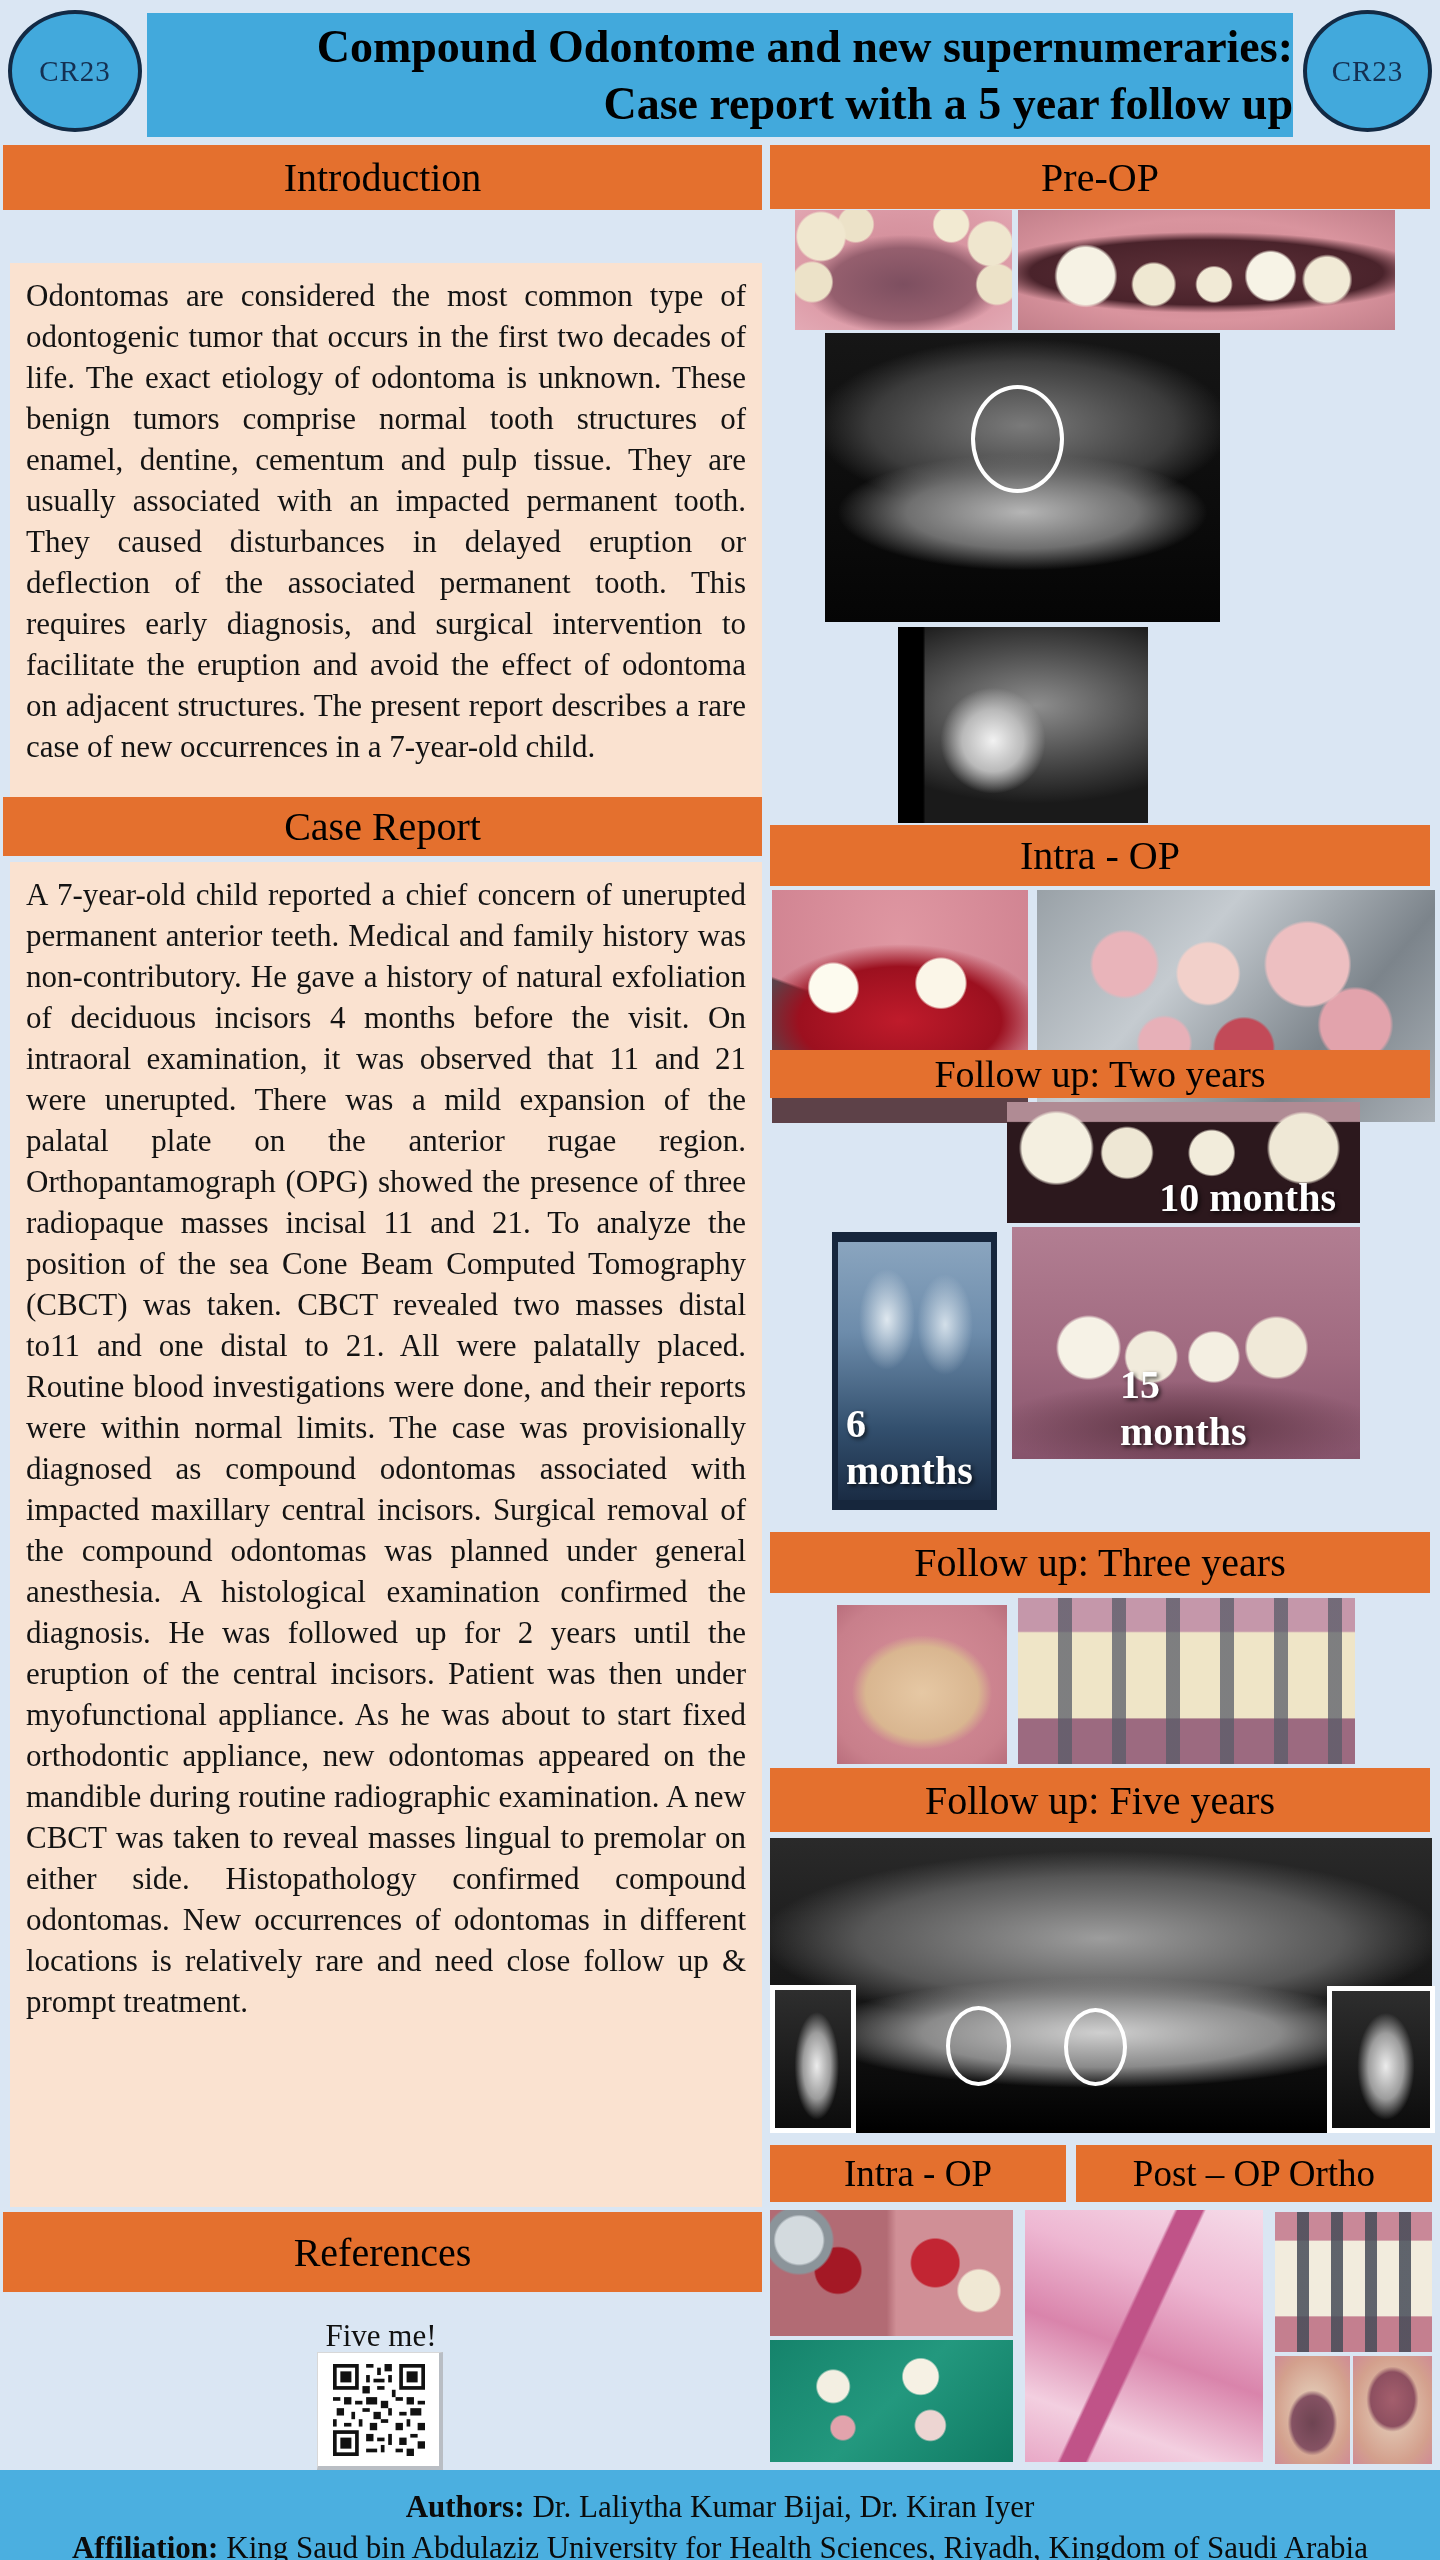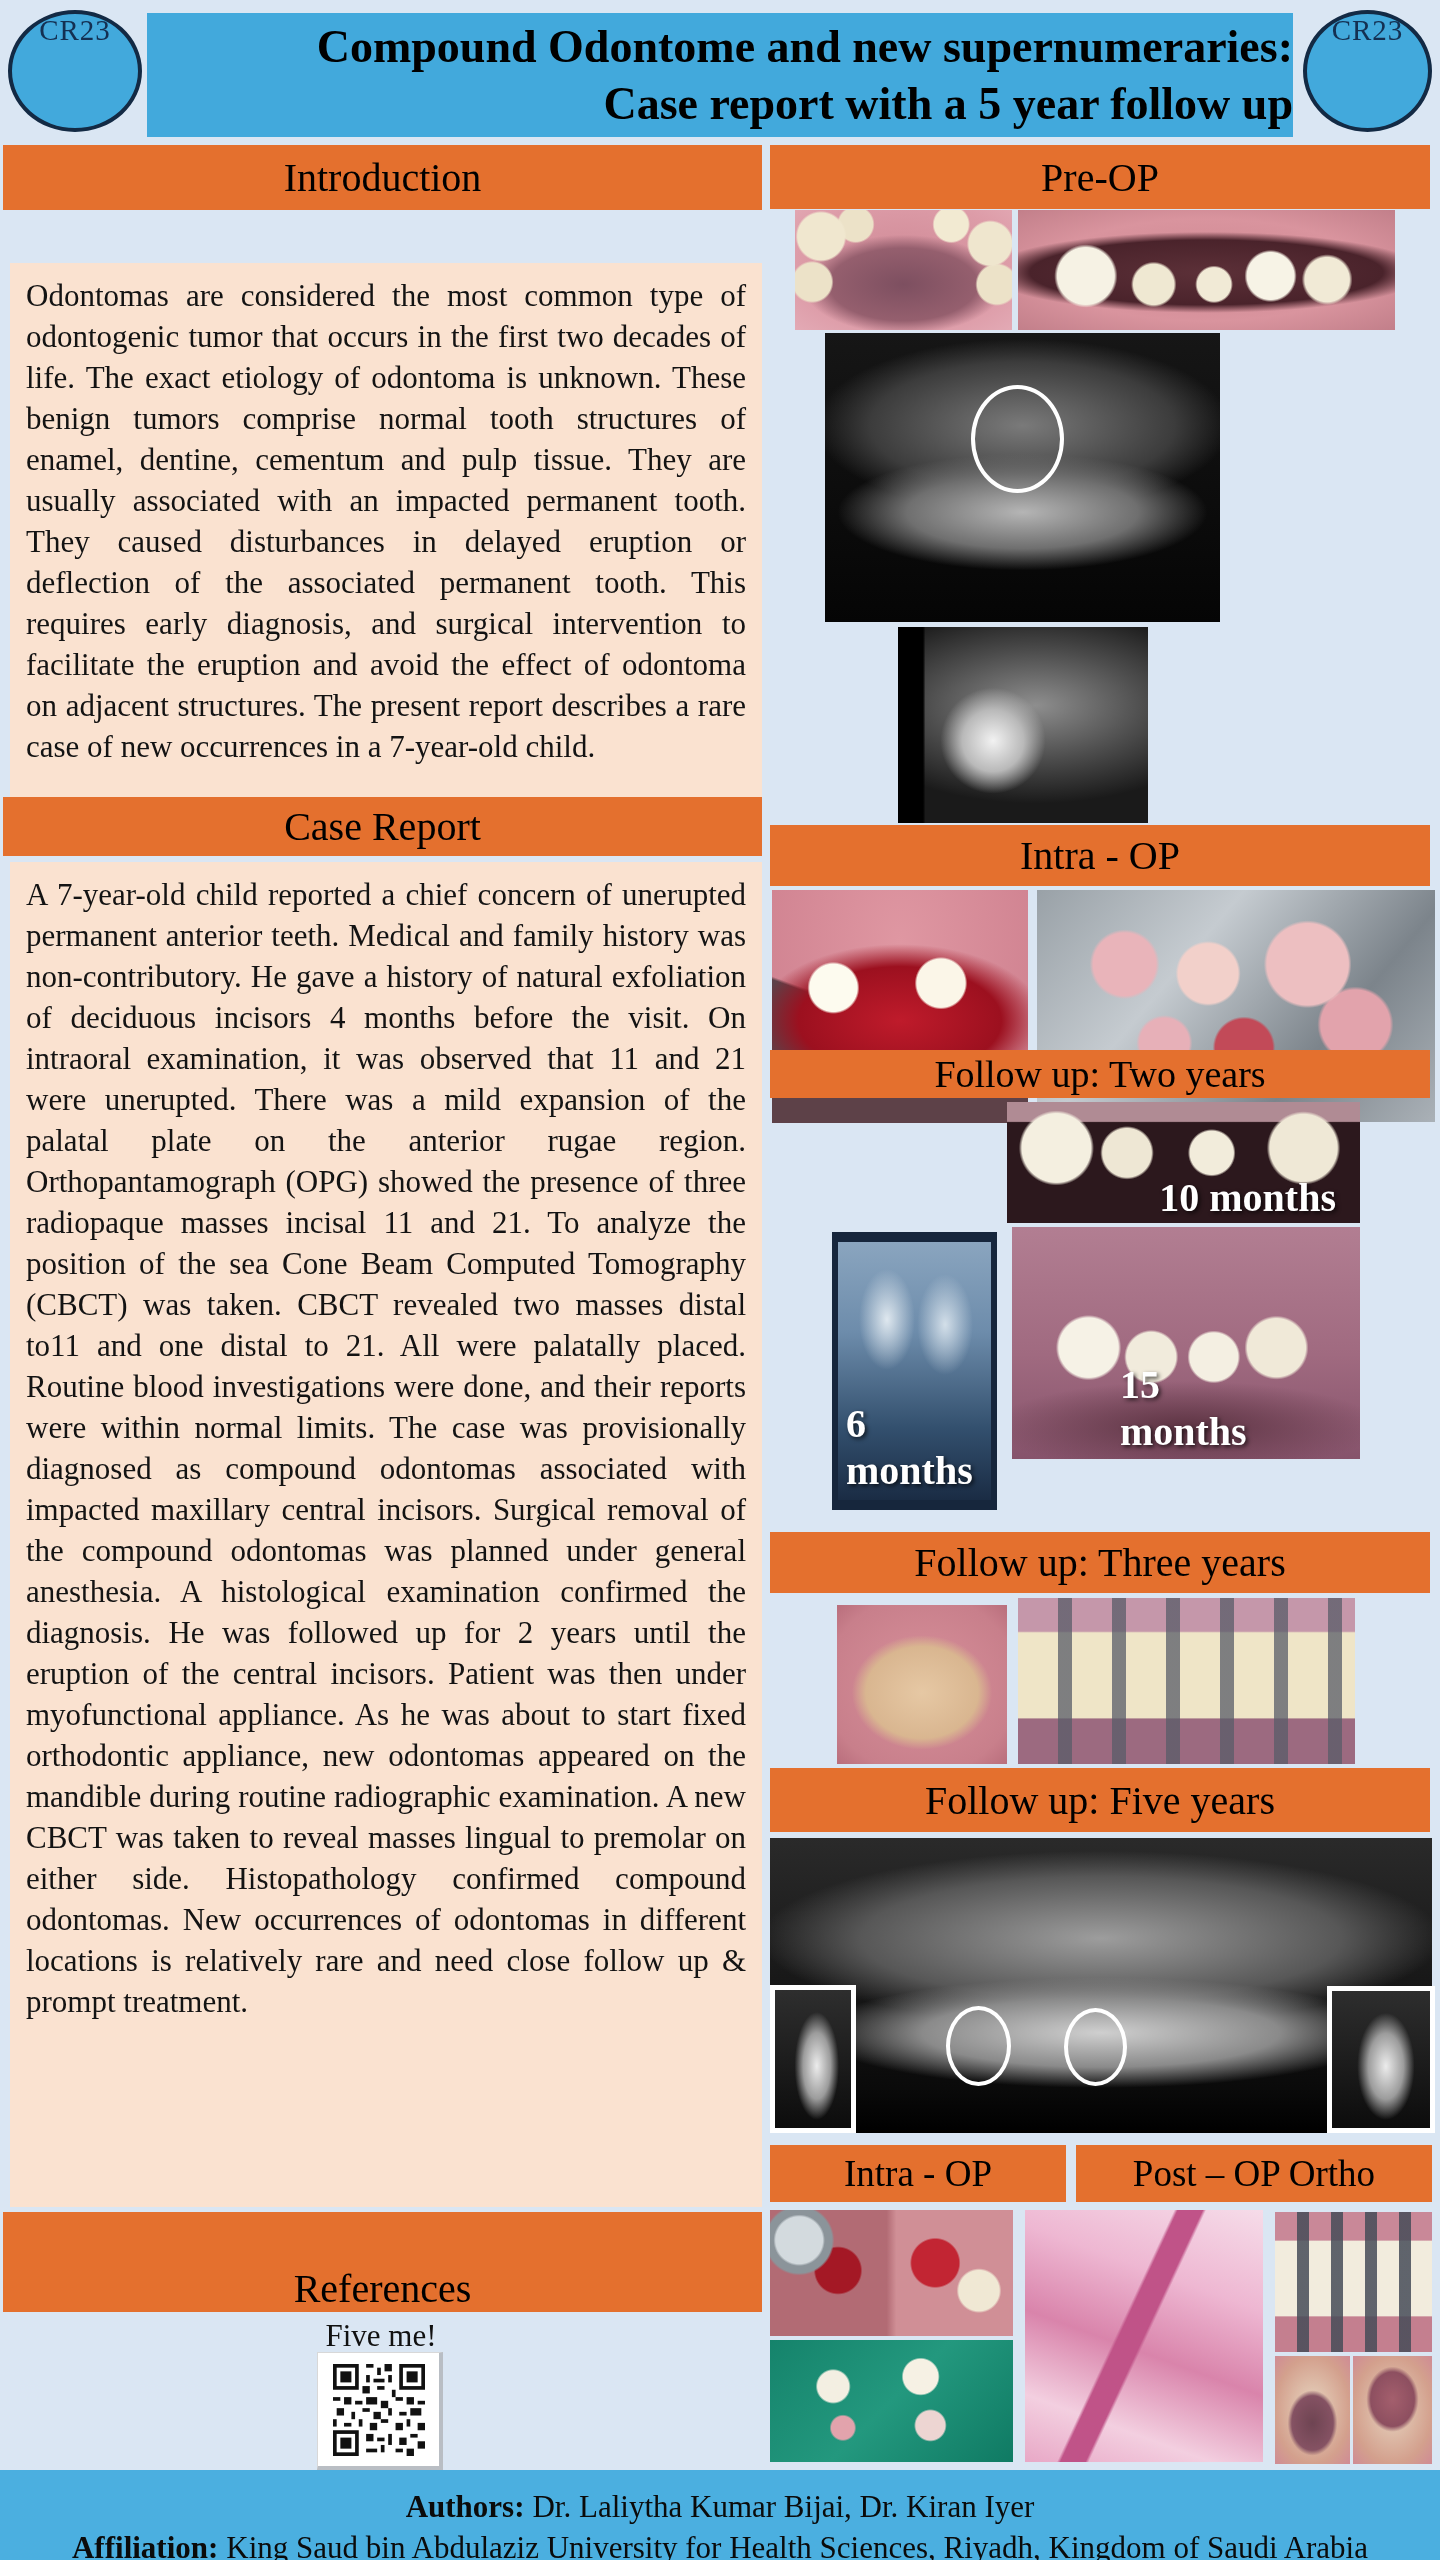--- a/index.html
+++ b/index.html
@@ -5,38 +5,38 @@
   html,body{margin:0;padding:0;}
   .poster{
     position:relative; width:1440px; height:2560px;
     background:#dae6f3; overflow:hidden;
     font-family:"Liberation Serif","DejaVu Serif",serif;
   }
   .abs{position:absolute;}
   
   .badge{
     position:absolute; background:#42a9dc; border:4px solid #132a44;
-    border-radius:50%; display:flex; justify-content:center;
+    border-radius:50%; display:flex; align-items:center; justify-content:center;
     color:#143052; font-size:29px; letter-spacing:1px;
   }
   .badge-left{left:8px; top:10px; width:126px; height:114px;}
   .badge-right{left:1303px; top:10px; width:121px; height:114px;}
   .title-box{
     left:147px; top:13px; width:1146px; height:124px; background:#42a9dc;
     display:flex; flex-direction:column; align-items:flex-end; justify-content:center;
   }
   .title-line{font-size:46px; font-weight:700; color:#000; line-height:57px; text-align:center;}
   
   .bar{
     position:absolute; background:#e4702e; color:#000; font-weight:400;
     display:flex; align-items:center; justify-content:center; font-size:40px;
   }
   .bar-intro{left:3px; top:145px; width:759px; height:65px;}
   .bar-case{left:3px; top:797px; width:759px; height:59px;}
-  .bar-refs{left:3px; top:2212px; width:759px; height:100px;align-items:flex-end;}
+  .bar-refs{left:3px; top:2212px; width:759px; height:80px;}
   .bar-preop{left:770px; top:145px; width:660px; height:64px;}
   .bar-intraop{left:770px; top:825px; width:660px; height:61px;}
   .bar-f2{left:770px; top:1050px; width:660px; height:48px; font-size:38px;}
   .bar-f3{left:770px; top:1532px; width:660px; height:61px;}
   .bar-f5{left:770px; top:1768px; width:660px; height:64px;}
   .bar-intraop2{left:770px; top:2145px; width:296px; height:57px; font-size:37px;}
   .bar-postop{left:1076px; top:2145px; width:356px; height:57px; font-size:37px;}
   
   .peach{
     position:absolute; background:#fae2d0; color:#131313;

